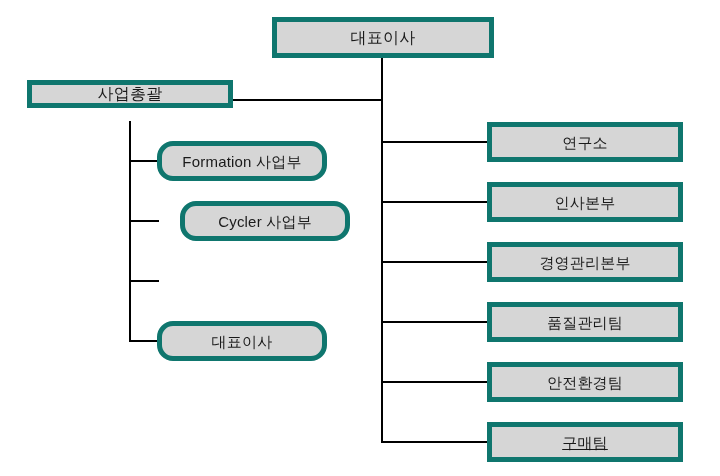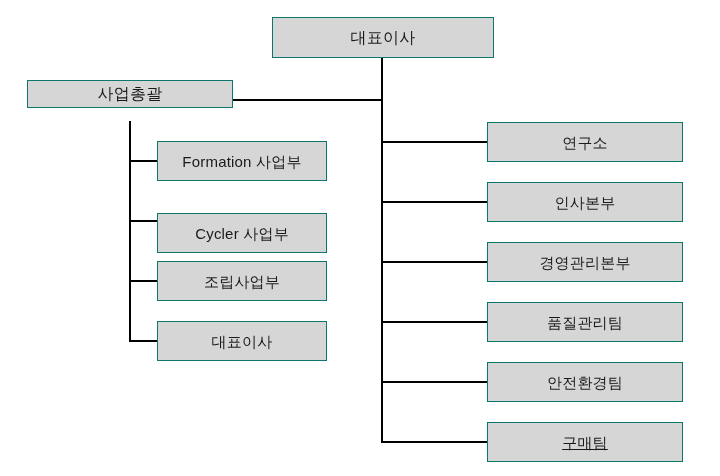--- a/index.html
+++ b/index.html
@@ -14,21 +14,21 @@
     position: relative;
     width: 720px;
     height: 476px;
     background: #ffffff;
     overflow: hidden;
   }
   .node {
     position: absolute;
     box-sizing: border-box;
     background: #d6d6d6;
-    border: 1px solid #0f766e;
+    border: 5px solid #0f766e;
     display: flex;
     align-items: center;
     justify-content: center;
     color: #1a1a1a;
     font-size: 15px;
     line-height: 1;
     white-space: nowrap;
     letter-spacing: 0.2px;
   }
   .node-label {
@@ -46,20 +46,21 @@
     left: 27px;
     top: 80px;
     width: 206px;
     height: 28px;
     font-size: 16px;
   }
   .node-left {
     left: 157px;
     width: 170px;
     height: 40px;
+    border-radius: 16px;
   }
   .node-right {
     left: 487px;
     width: 196px;
     height: 40px;
   }
   .connector {
     position: absolute;
     background: #000000;
   }
@@ -113,25 +114,22 @@
   <div class="connector v-line trunk-left"></div>
 
   <div class="connector h-line link-left" style="top:160px;"></div>
   <div class="connector h-line link-left" style="top:220px;"></div>
   <div class="connector h-line link-left" style="top:280px;"></div>
   <div class="connector h-line link-left" style="top:340px;"></div>
 
   <div class="node node-left" style="top:141px;">
     <span class="node-label">Formation 사업부</span>
   </div>
-  <div class="node node-left" style="top:213px;">
+  <div class="node node-left" style="top:201px;margin-left:23px;">
     <span class="node-label">Cycler 사업부</span>
-  </div>
-  <div class="node node-left" style="top:261px;">
-    <span class="node-label">조립사업부</span>
   </div>
   <div class="node node-left" style="top:321px;">
     <span class="node-label">대표이사</span>
   </div>
 
   <div class="connector h-line link-right" style="top:141px;"></div>
   <div class="connector h-line link-right" style="top:201px;"></div>
   <div class="connector h-line link-right" style="top:261px;"></div>
   <div class="connector h-line link-right" style="top:321px;"></div>
   <div class="connector h-line link-right" style="top:381px;"></div>

